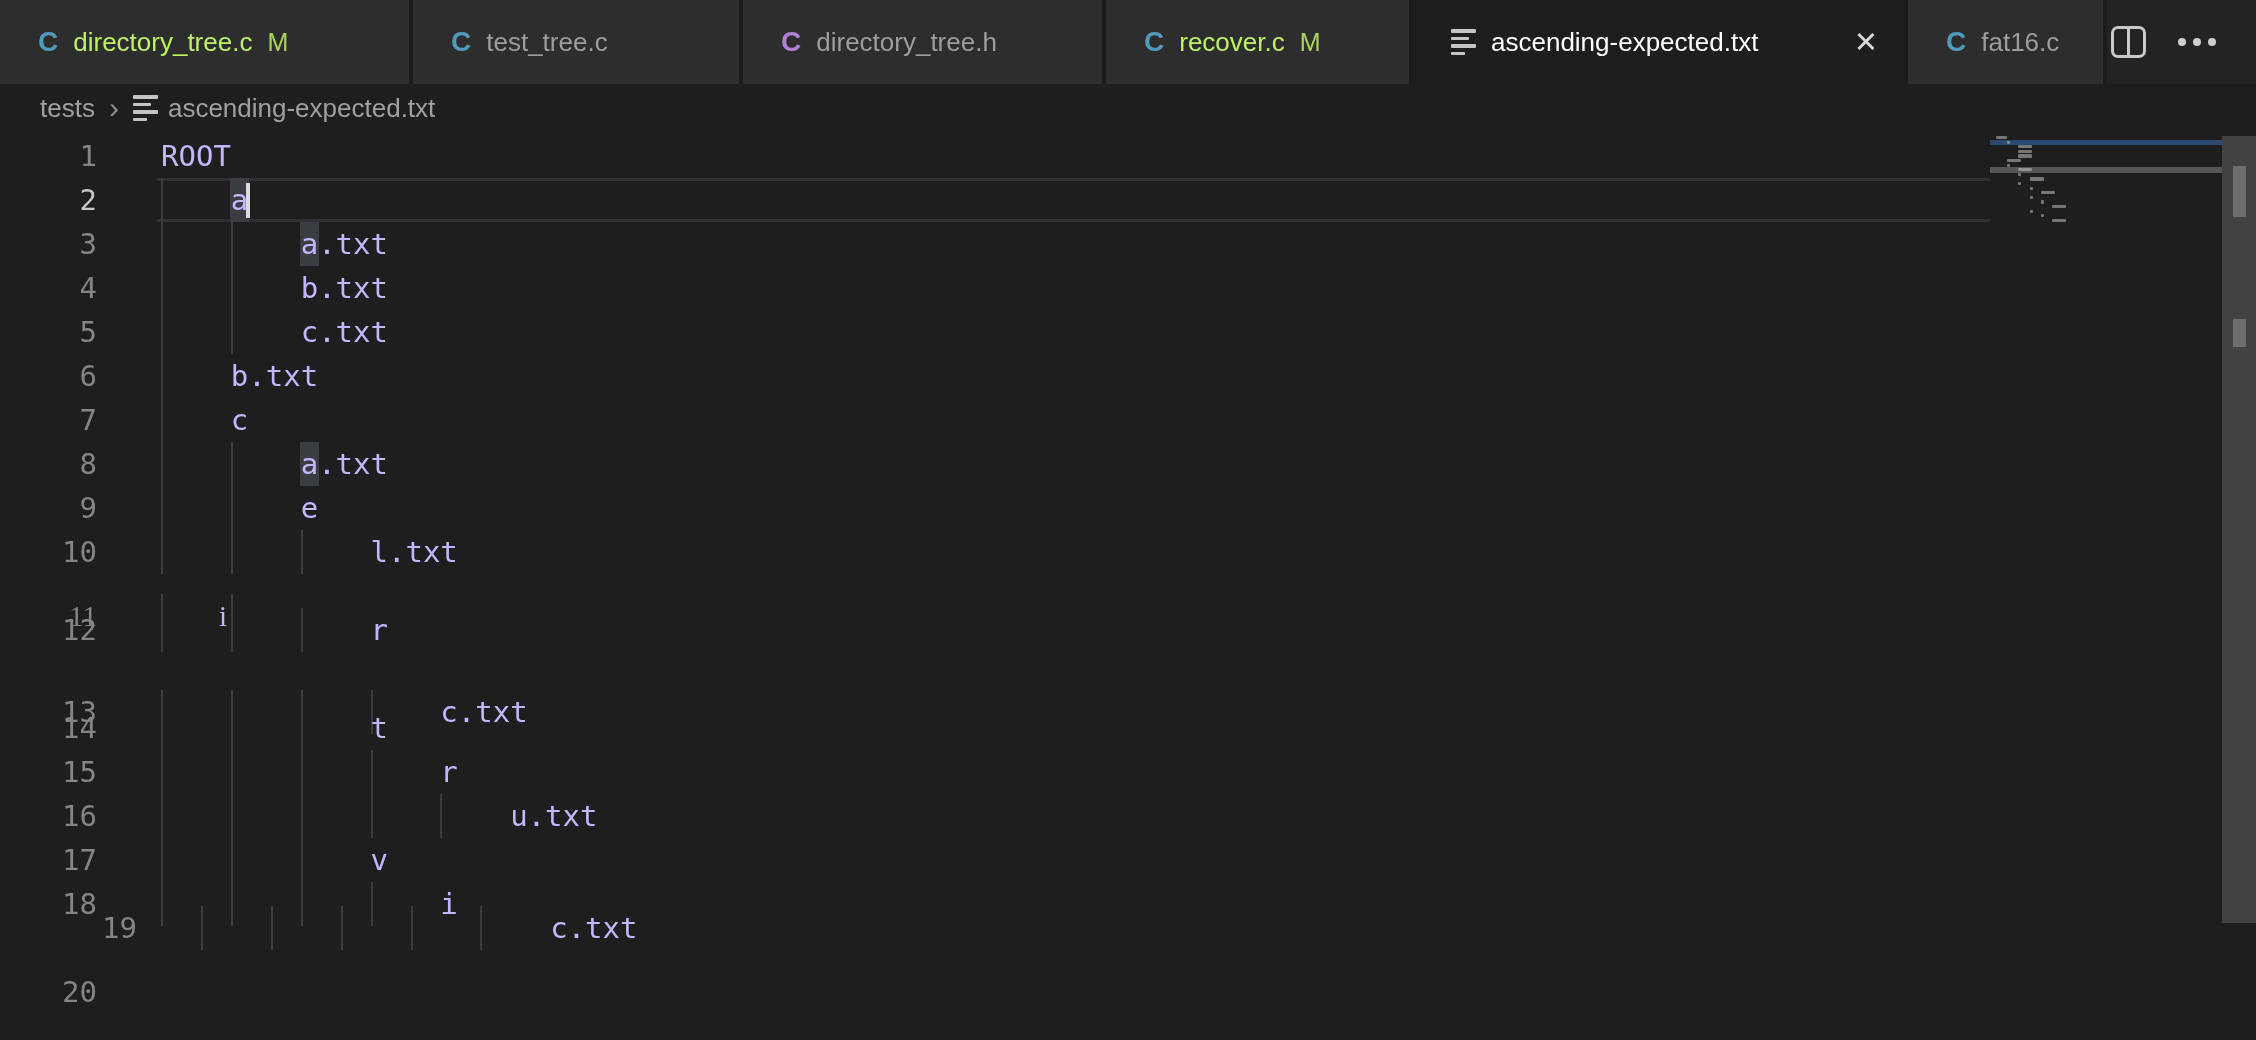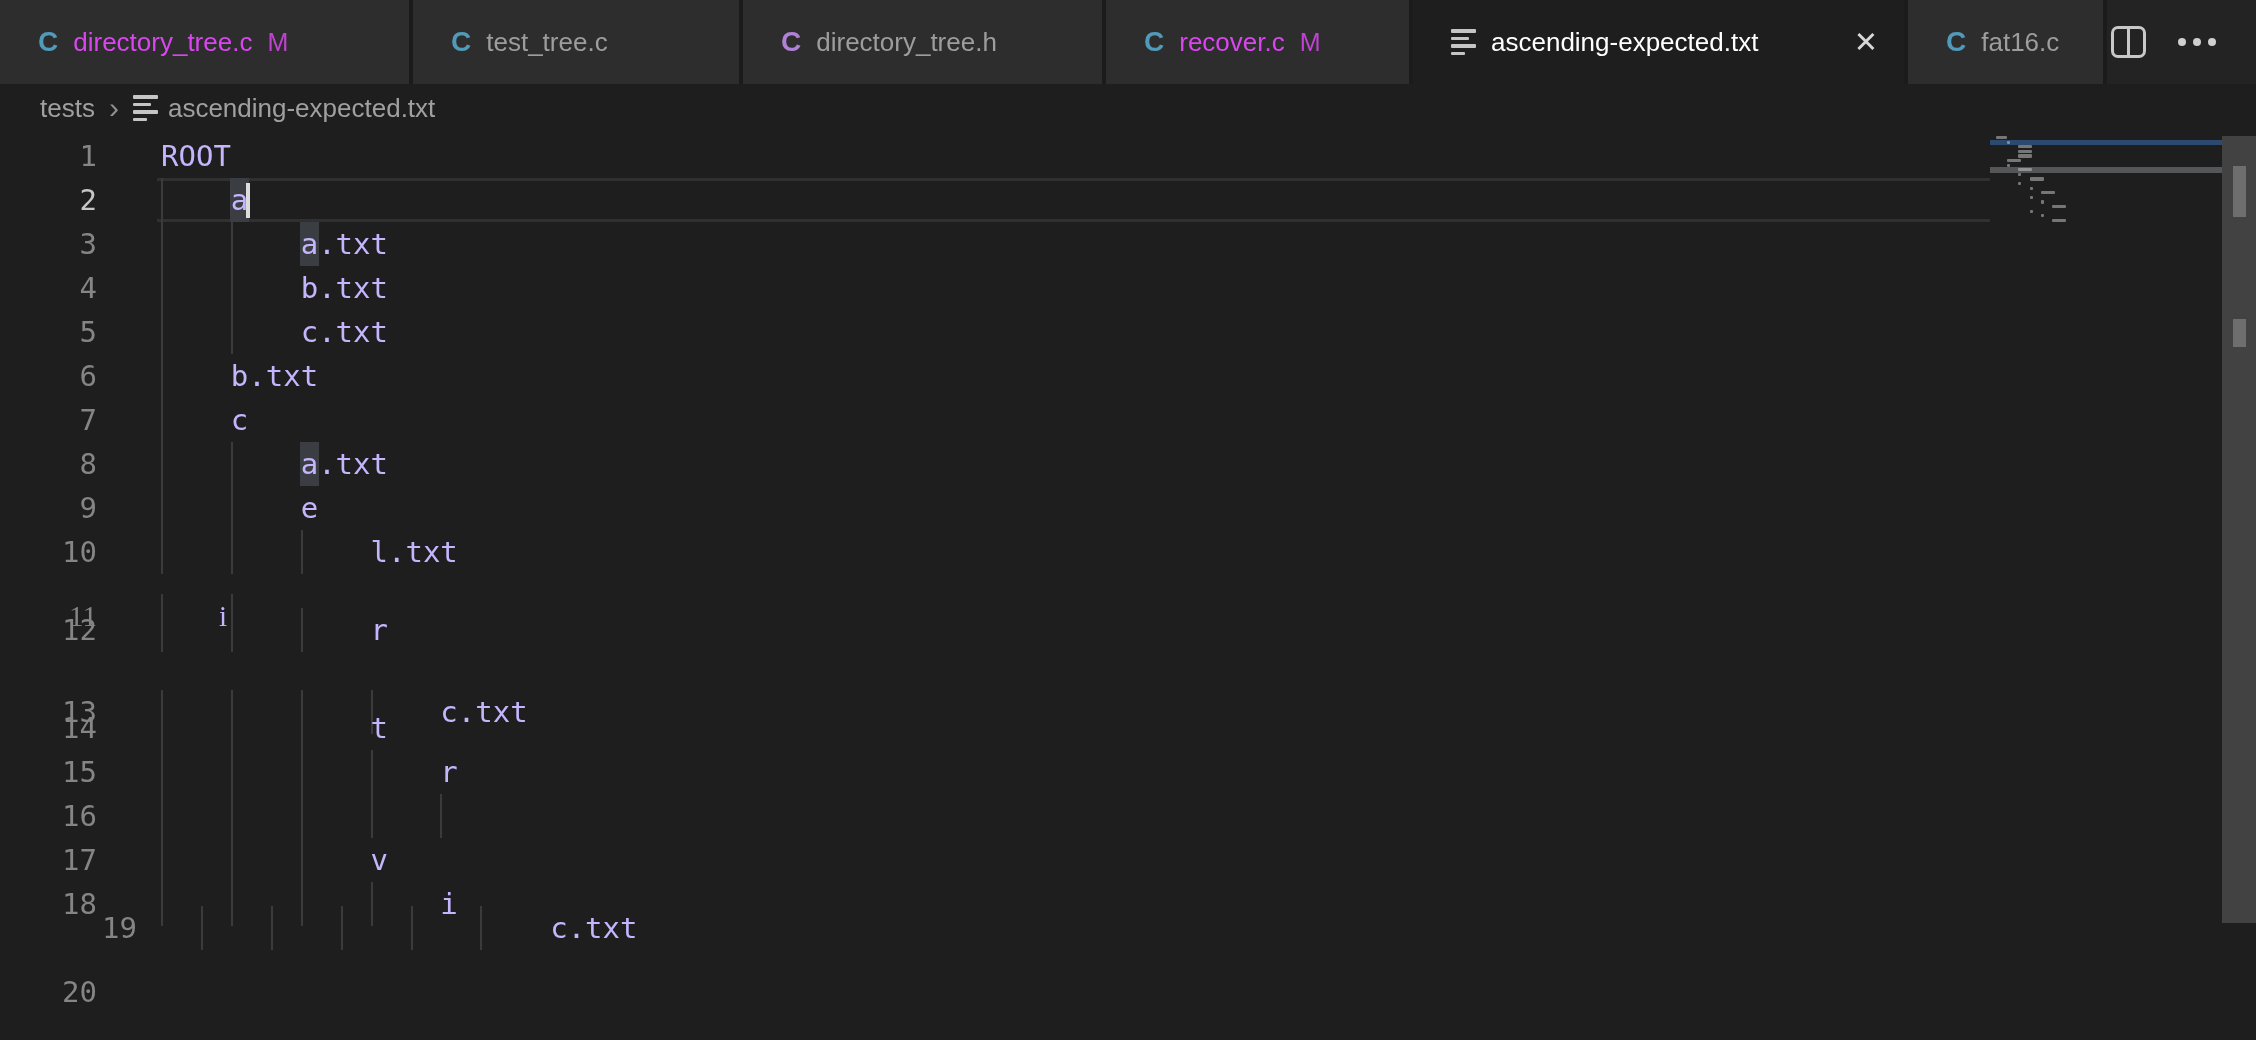--- a/index.html
+++ b/index.html
@@ -16,21 +16,21 @@
     background:#232324; display:flex; align-items:stretch;
   }
   .tabs { display:flex; height:100%; }
   .tab {
     flex:none; height:100%; display:flex; align-items:center;
     gap:15px; padding:0 22px 0 38px;
     background:#2d2d2d; border-right:4px solid #1b1b1b;
     font-size:26px; color:#9d9d9d; cursor:pointer; overflow:hidden;
   }
   .tab.active { background:#1e1e1e; color:#ffffff; }
-  .tab.modified .tab-label, .tab.modified .tab-badge { color:#d946ef; }
+  .tab.modified .tab-label, .tab.modified .tab-badge { color:#bef264; }
   .tab-ficon { font-weight:bold; font-size:28px; flex:none; }
   .tab-badge { font-size:25px; opacity:.85; }
   .tab-close { margin-left:auto; color:#d8d8d8; font-size:29px; line-height:1; padding:2px 4px; }
 
   .tab-actions { margin-left:auto; display:flex; align-items:center; gap:32px; padding-right:40px; }
   .split-icon { width:35px; height:32px; border:3px solid #c8c8c8; border-radius:7px; position:relative; }
   .split-icon::after { content:""; position:absolute; top:0; bottom:0; left:50%; width:3px; margin-left:-1.5px; background:#c8c8c8; }
   .more-icon { display:flex; gap:7px; padding:6px 0; }
   .more-icon i { width:8px; height:8px; border-radius:50%; background:#cfcfcf; }
 
@@ -248,20 +248,21 @@
           <div class="line-num">15</div>
           <div class="code-text">                r</div>
         </div>
         <div class="code-row" style="top: 662px;">
           <div class="indent-guide" style="left: 161px;"></div>
           <div class="indent-guide" style="left: 230.841px;"></div>
           <div class="indent-guide" style="left: 300.681px;"></div>
           <div class="indent-guide" style="left: 370.522px;"></div>
           <div class="indent-guide" style="left: 440.363px;"></div>
           <div class="line-num">16</div>
+          <div class="code-text">                    u.txt</div>
         </div>
         <div class="code-row" style="top: 706px;">
           <div class="indent-guide" style="left: 161px;"></div>
           <div class="indent-guide" style="left: 230.841px;"></div>
           <div class="indent-guide" style="left: 300.681px;"></div>
           <div class="line-num">17</div>
           <div class="code-text">            v</div>
         </div>
         <div class="code-row" style="top: 750px;">
           <div class="indent-guide" style="left: 161px;"></div>

